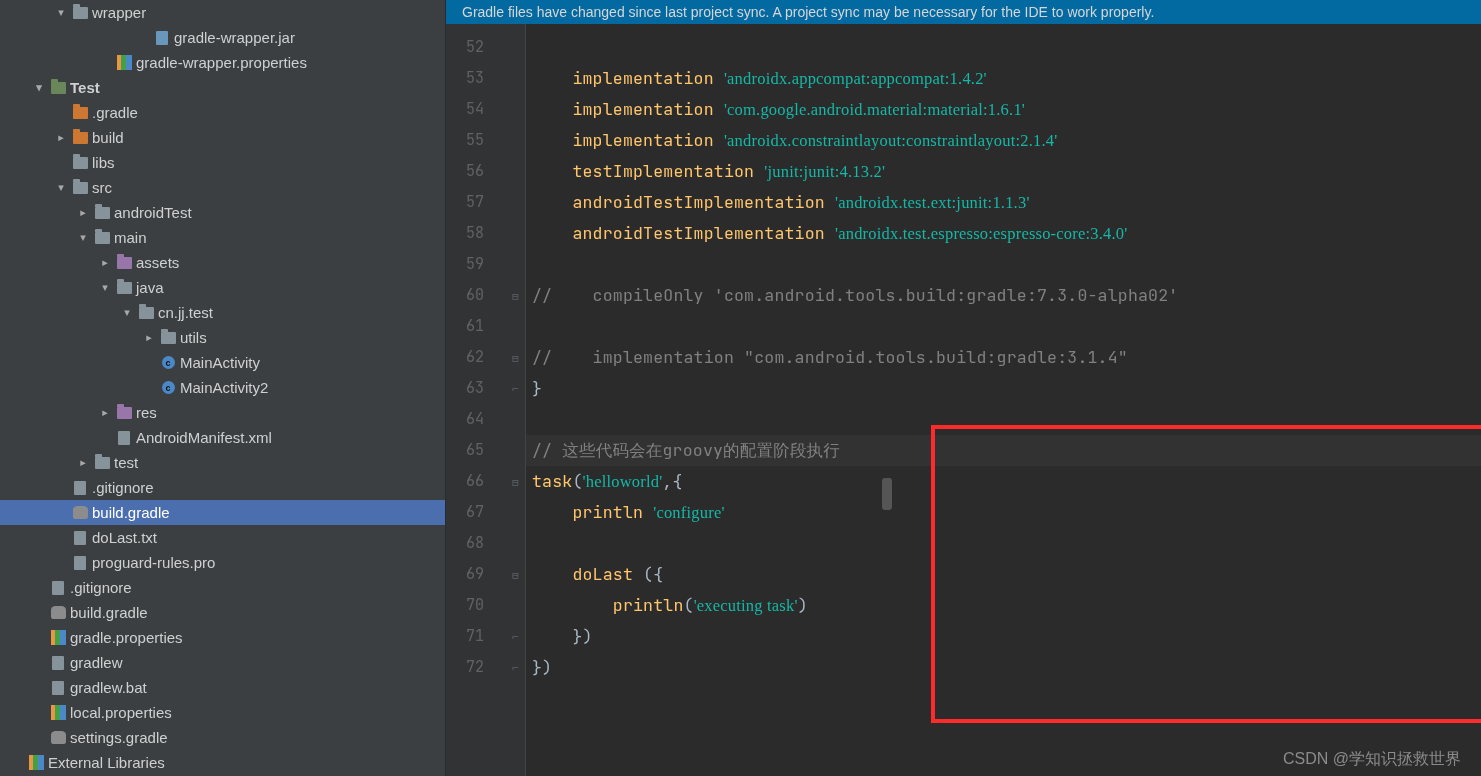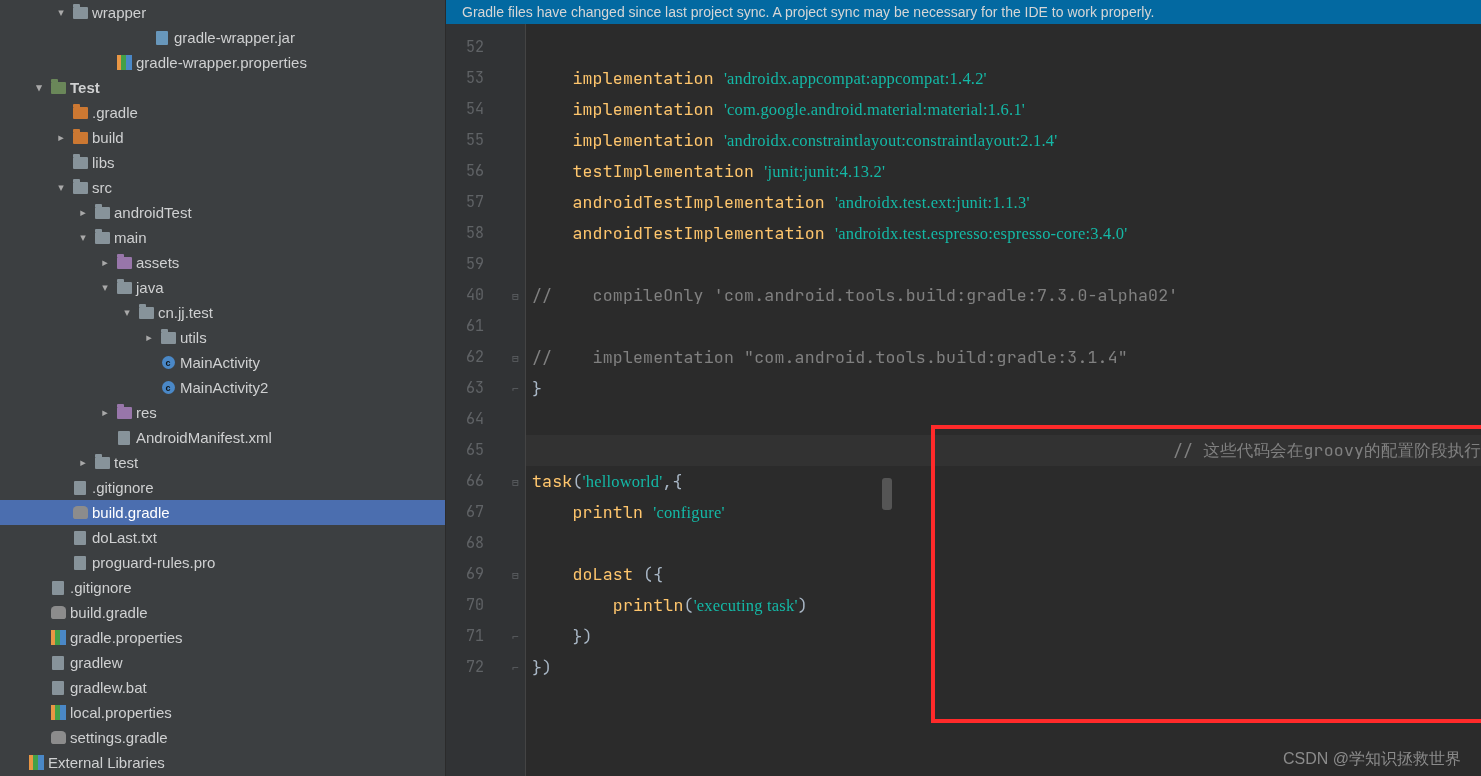--- a/index.html
+++ b/index.html
@@ -92,21 +92,21 @@
     padding-top:8px;
   }
   .fold-col div { height:31px; display:flex; align-items:center; justify-content:center; color:#606366; font-size:11px;}
   .code {
     flex: 1;
     padding-top: 8px;
     font-size: 16.5px;
     letter-spacing: 0.2px;
   }
   .code .line { height: 31px; line-height: 31px; white-space: pre; color:#a9b7c6; padding-left:6px;}
-  .code .line.current { background: #323232; text-align: right; }
+  .code .line.current { background: #323232; }
   .mth { color:#ffc66d; }
   .str { color:#14b8a6;font-family:Liberation Serif, serif; }
   .cm  { color:#808080; }
   .red-box {
     position: absolute;
     border: 4px solid #ff2a2a;
     left: 485px;
     top: 425px;
     width: 630px;
     height: 298px;
@@ -353,21 +353,21 @@
   <div class="code-area">
     <div class="gutter" id="gutter">
         <div>52</div>
         <div>53</div>
         <div>54</div>
         <div>55</div>
         <div>56</div>
         <div>57</div>
         <div>58</div>
         <div>59</div>
-        <div>40</div>
+        <div>60</div>
         <div>61</div>
         <div>62</div>
         <div>63</div>
         <div>64</div>
         <div>65</div>
         <div>66</div>
         <div>67</div>
         <div>68</div>
         <div>69</div>
         <div>70</div>

